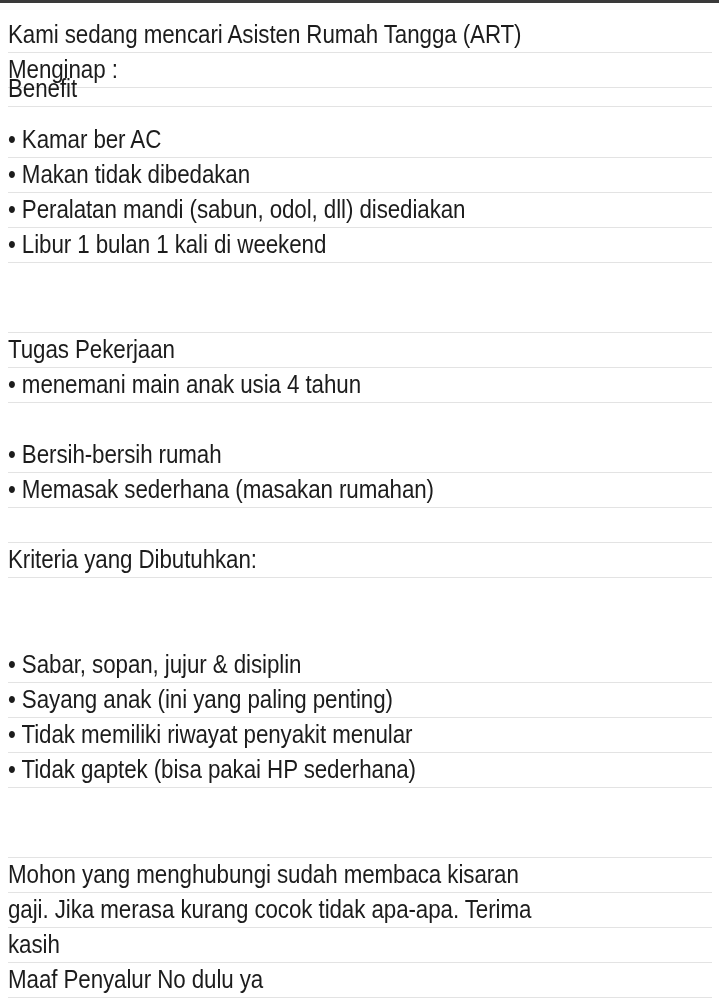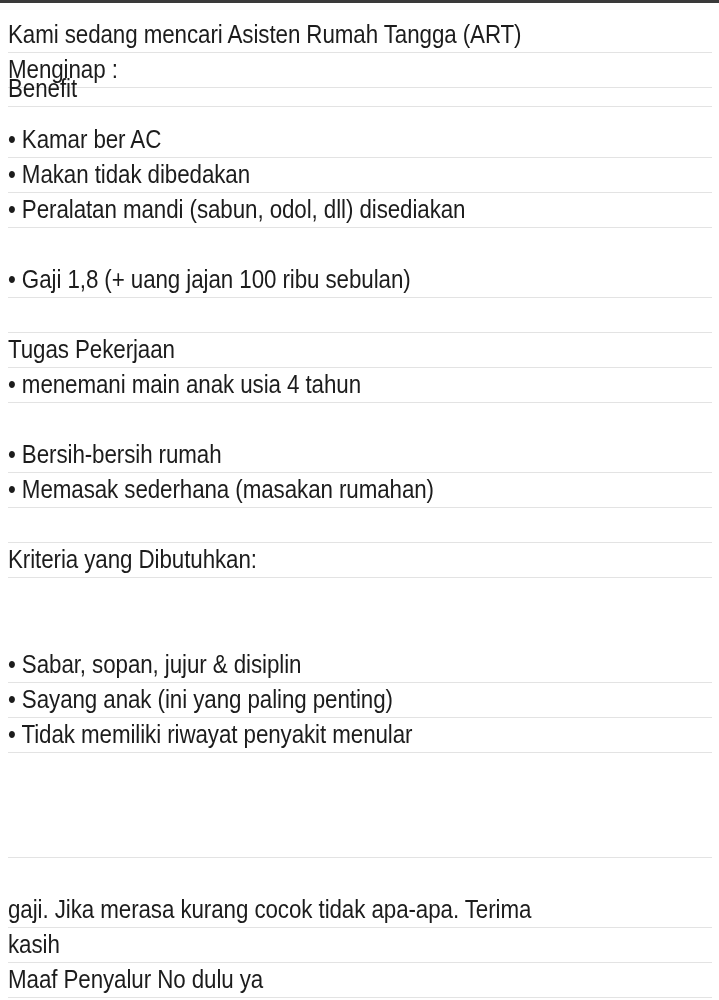--- a/index.html
+++ b/index.html
@@ -47,22 +47,22 @@
     </div>
   <div class="line" style="top:123px">
       <span>• Kamar ber AC</span>
     </div>
   <div class="line" style="top:158px">
       <span>• Makan tidak dibedakan</span>
     </div>
   <div class="line" style="top:193px">
       <span>• Peralatan mandi (sabun, odol, dll) disediakan</span>
     </div>
-  <div class="line" style="top:263px">
-      <span>• Gaji 1,8 (+ uang jajan 100 ribu sebulan)</span>
+  <div class="line" style="top:228px">
+      <span>• Libur 1 bulan 1 kali di weekend</span>
     </div>
   <div class="line" style="top:298px">
       <span></span>
     </div>
   <div class="line" style="top:333px">
       <span>Tugas Pekerjaan</span>
     </div>
   <div class="line" style="top:368px">
       <span>• menemani main anak usia 4 tahun</span>
     </div>
@@ -80,22 +80,28 @@
     </div>
   <div class="line" style="top:648px">
       <span>• Sabar, sopan, jujur &amp; disiplin</span>
     </div>
   <div class="line" style="top:683px">
       <span>• Sayang anak (ini yang paling penting)</span>
     </div>
   <div class="line" style="top:718px">
       <span>• Tidak memiliki riwayat penyakit menular</span>
     </div>
+  <div class="line" style="top:753px">
+      <span>• Tidak gaptek (bisa pakai HP sederhana)</span>
+    </div>
   <div class="line" style="top:823px">
       <span></span>
+    </div>
+  <div class="line" style="top:858px">
+      <span>Mohon yang menghubungi sudah membaca kisaran</span>
     </div>
   <div class="line" style="top:893px">
       <span>gaji. Jika merasa kurang cocok tidak apa-apa. Terima</span>
     </div>
   <div class="line" style="top:928px">
       <span>kasih</span>
     </div>
   <div class="line" style="top:963px">
       <span>Maaf Penyalur No dulu ya</span>
     </div>

